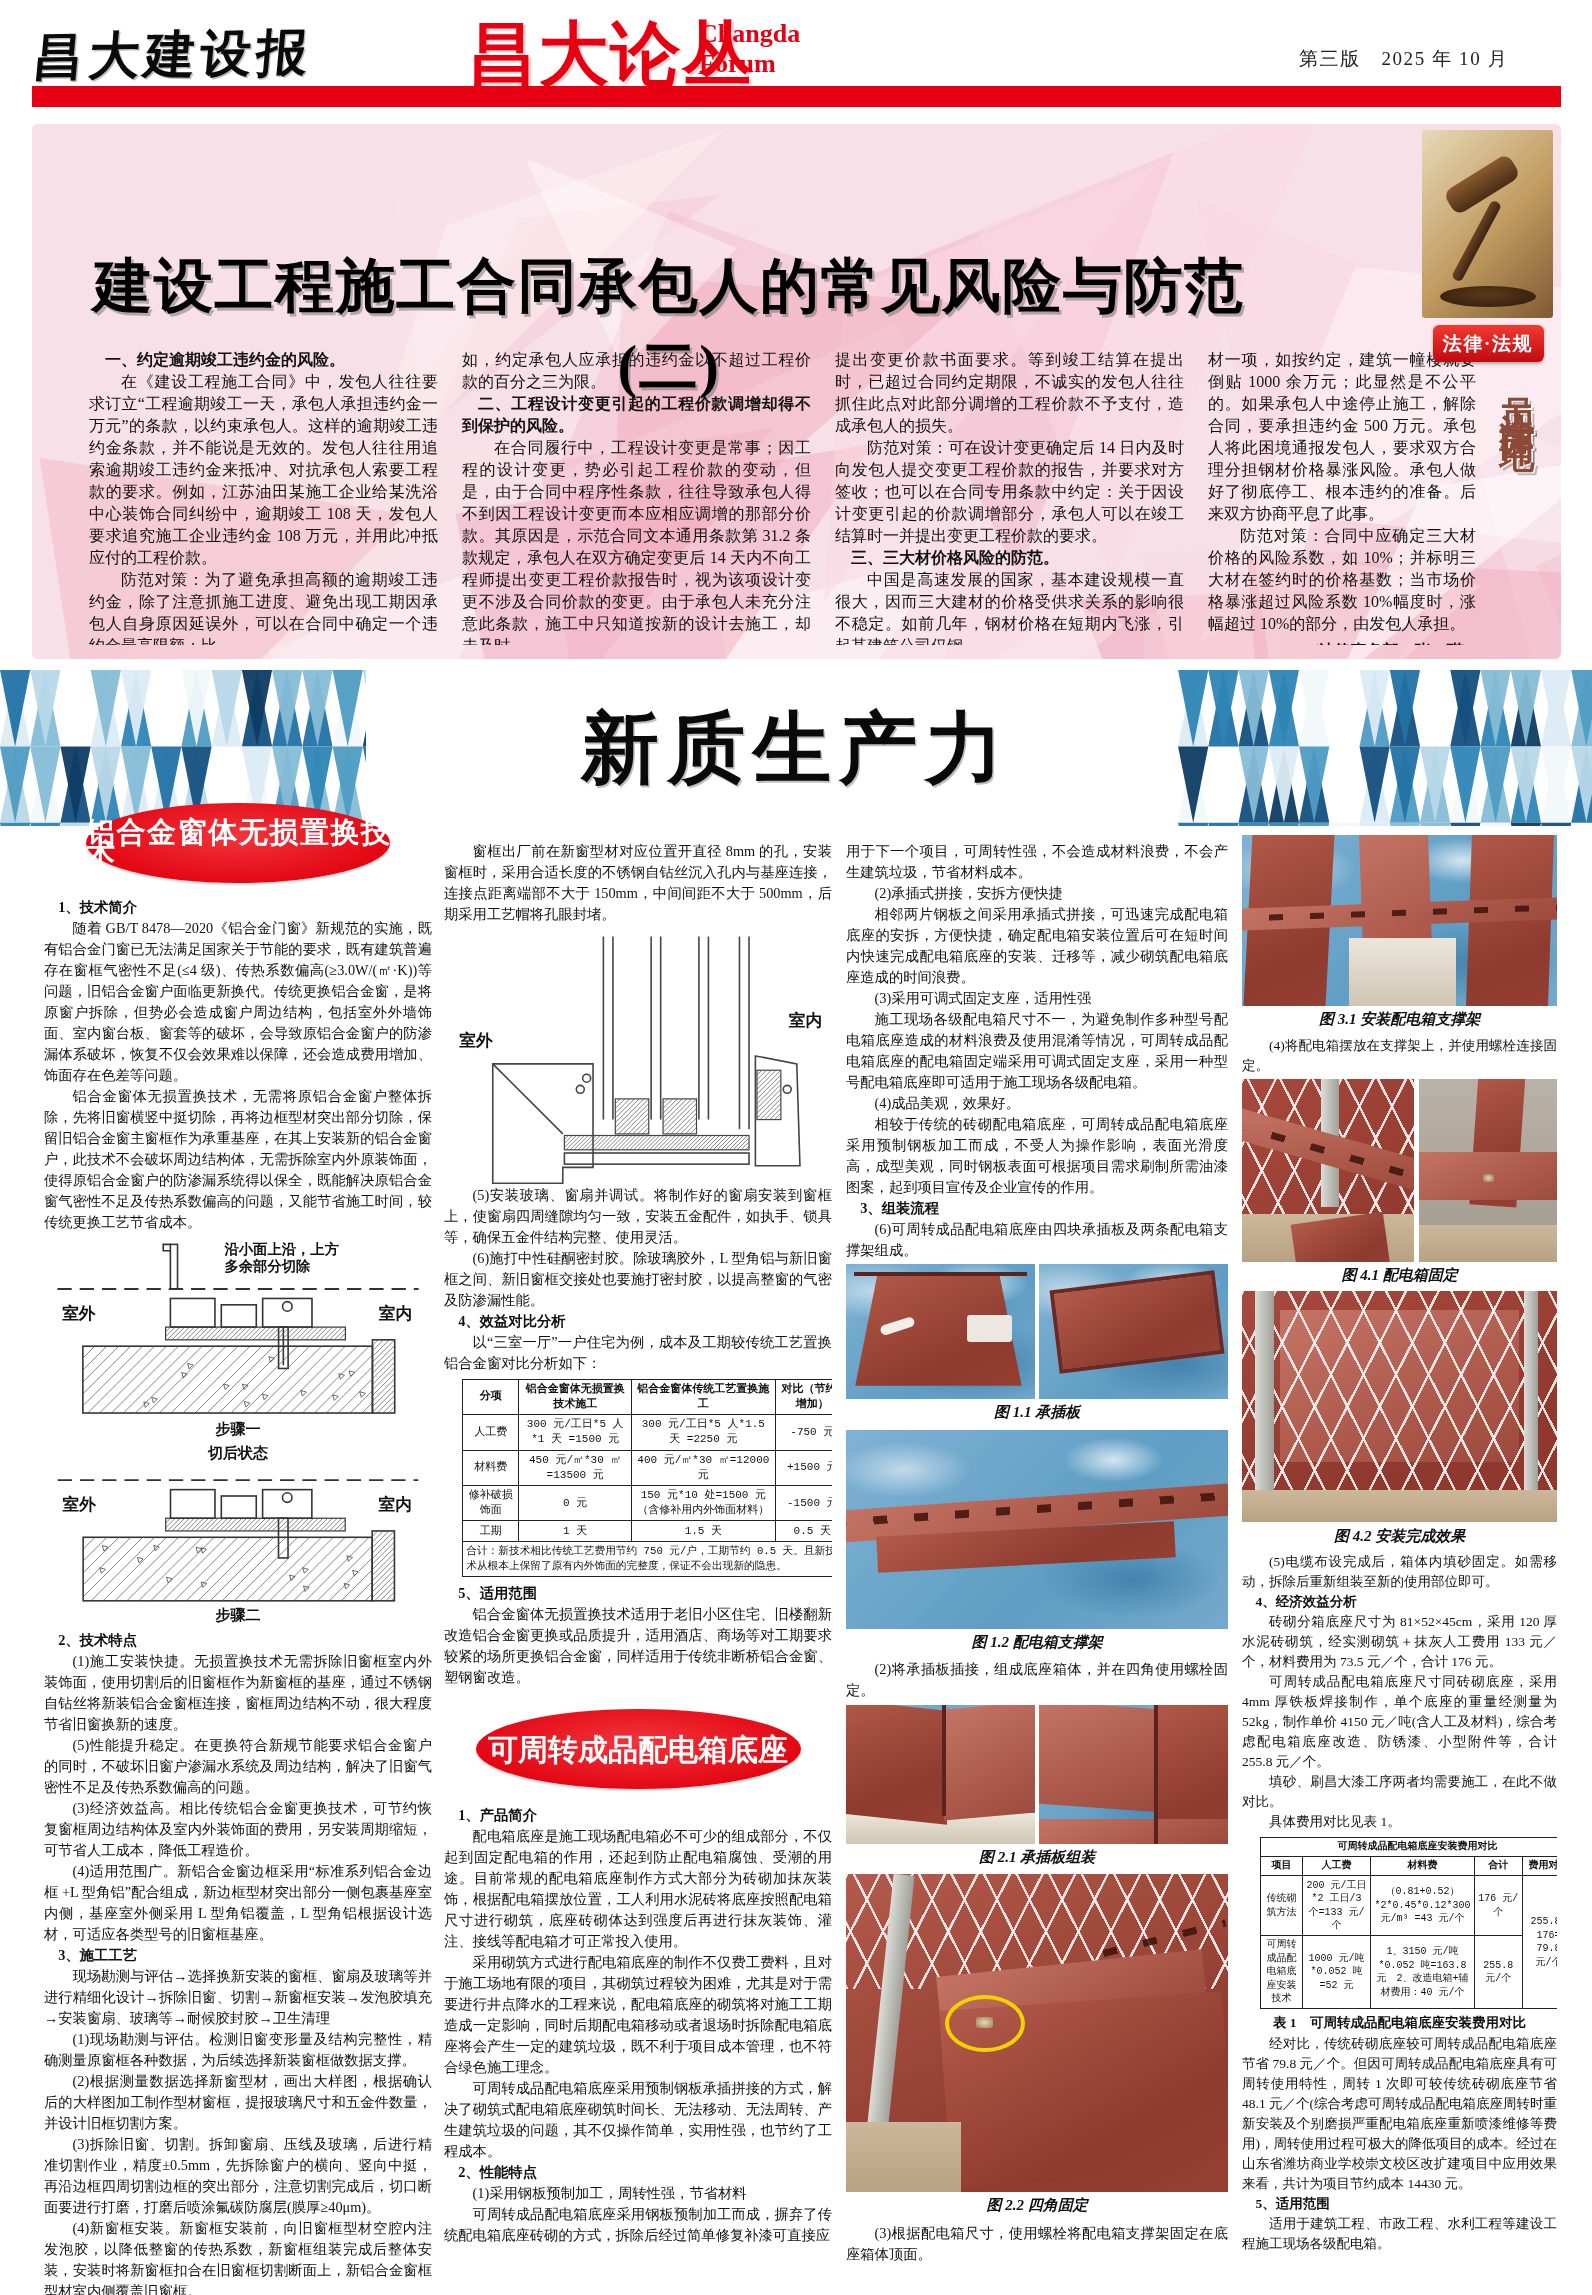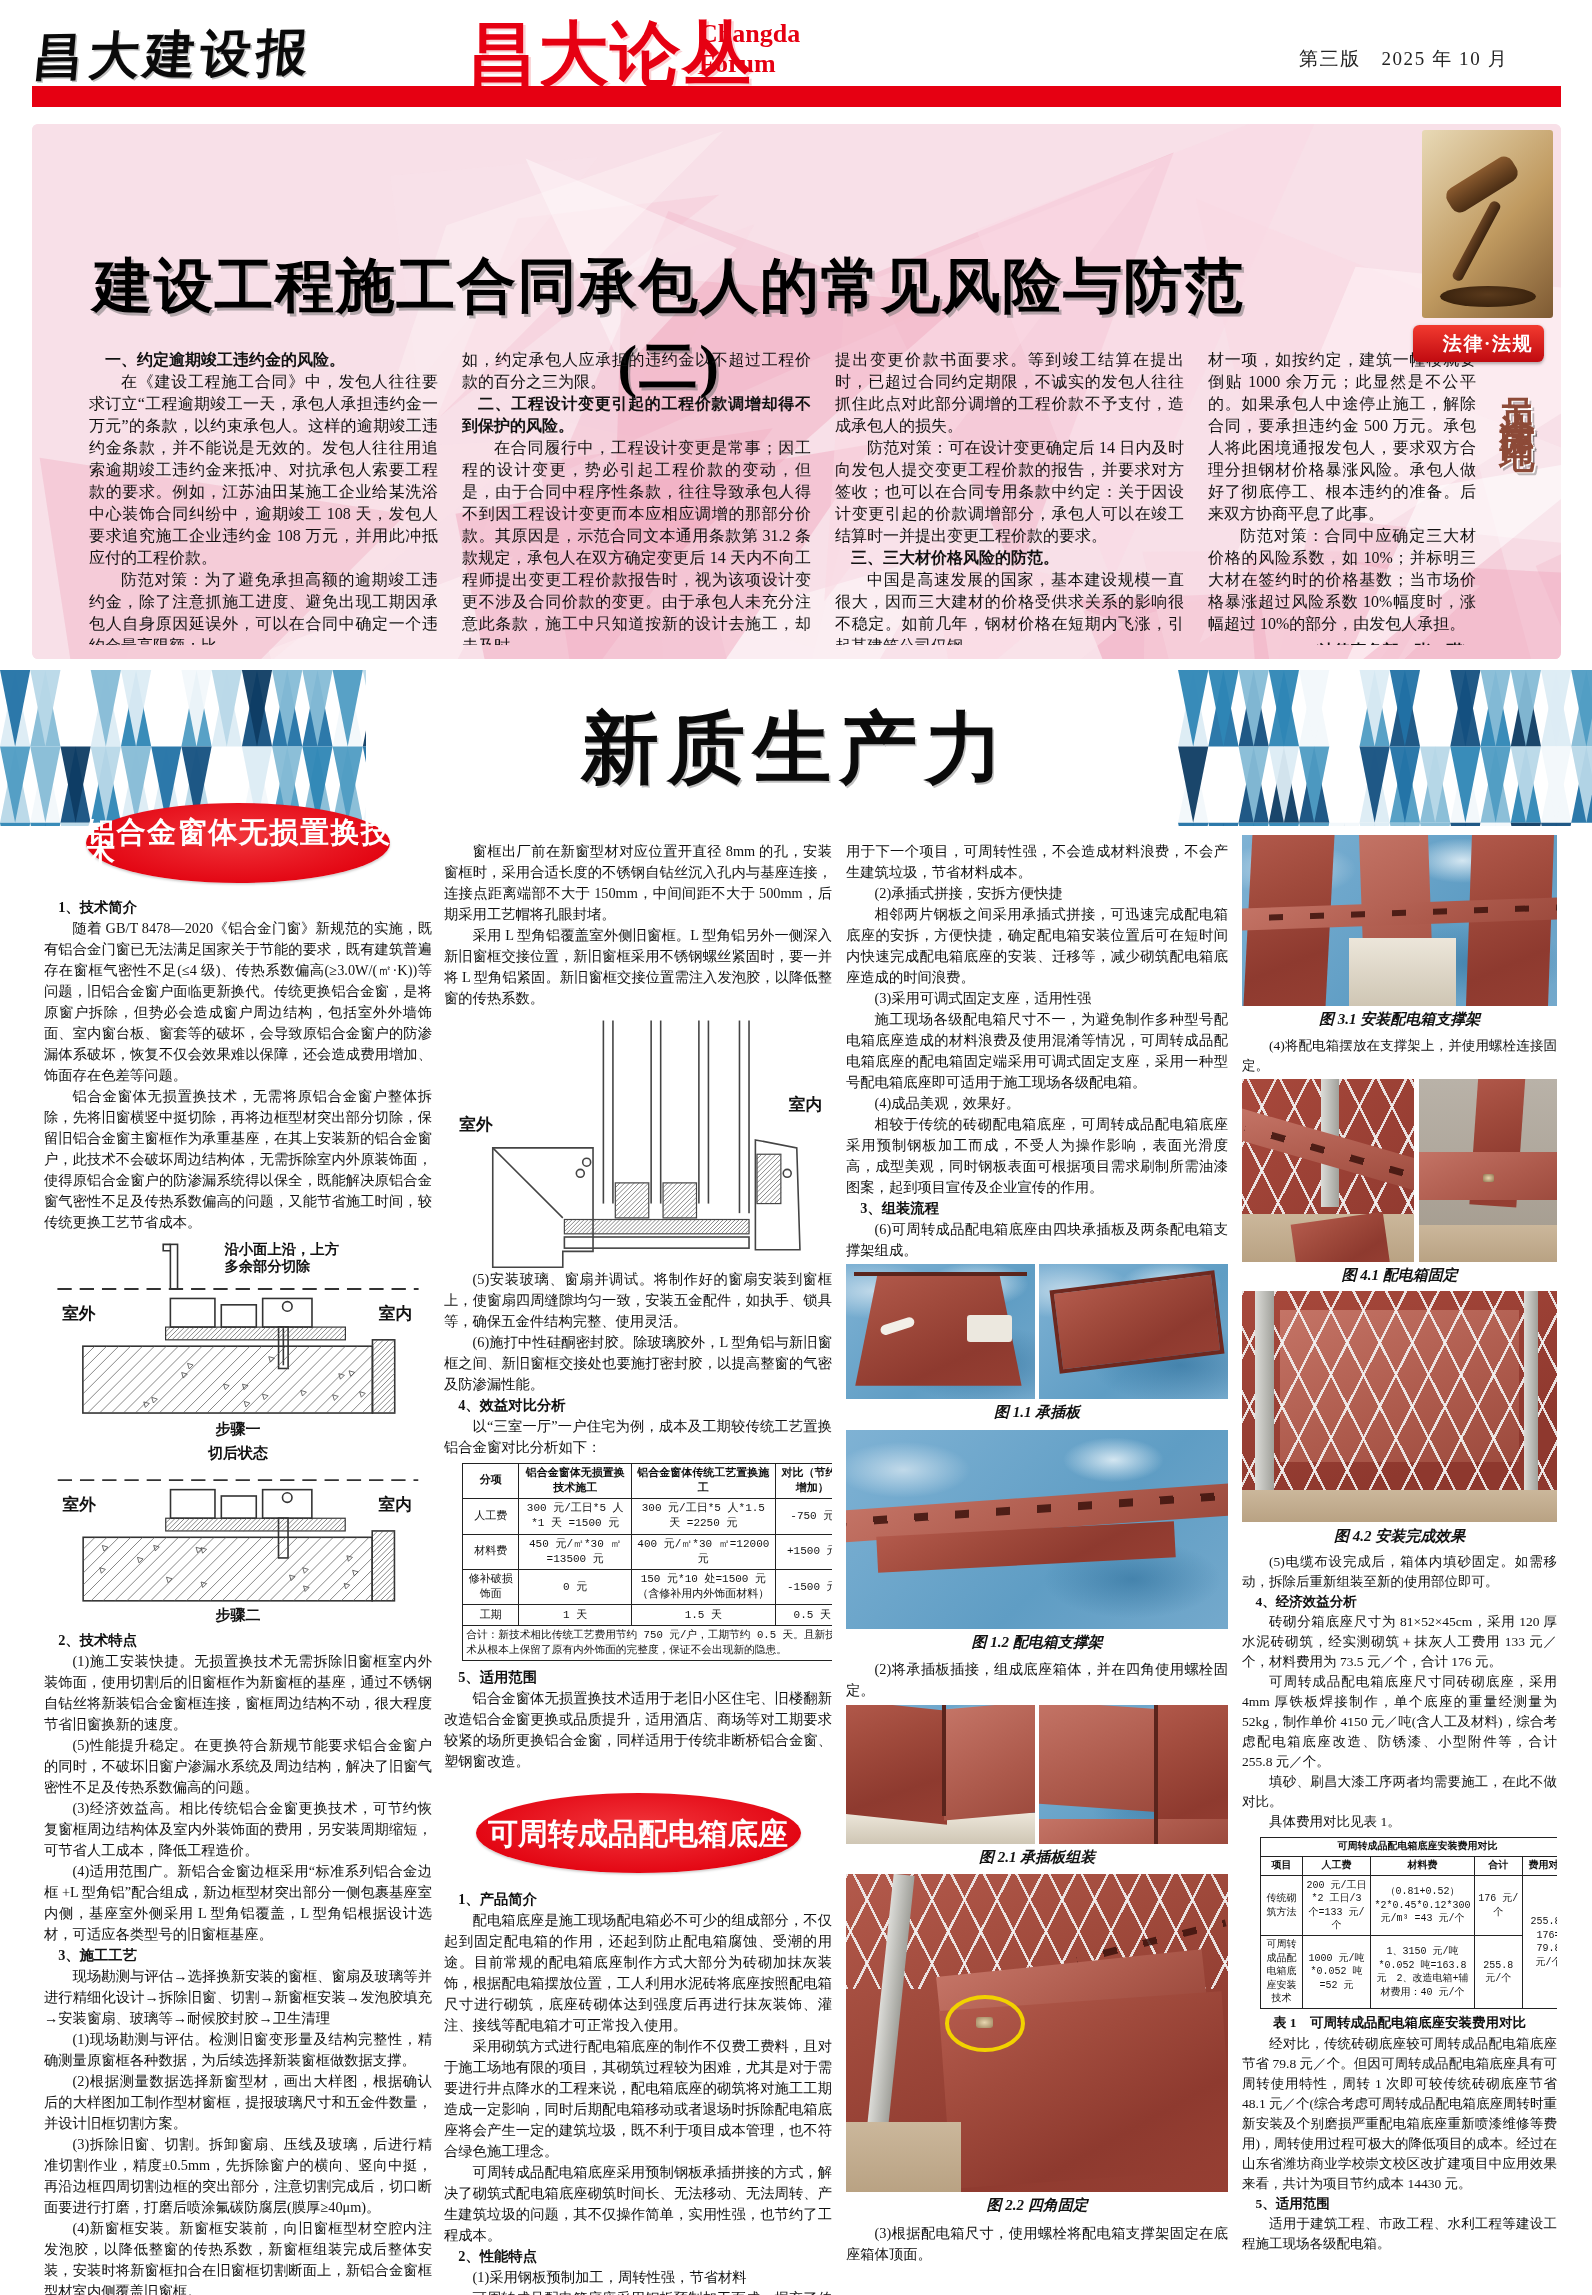--- a/index.html
+++ b/index.html
@@ -32,21 +32,21 @@
              background:linear-gradient(135deg,#e8d9b6,#c09a60 55%,#7e5a33);overflow:hidden;}
   .gavel-head{position:absolute;left:22px;top:41px;width:76px;height:27px;border-radius:9.6px;
               background:linear-gradient(180deg,#8a5a2e,#4a2d14);transform:rotate(-32deg);}
   .gavel-handle{position:absolute;left:49px;top:67px;width:11px;height:88px;border-radius:4.8px;
                 background:linear-gradient(90deg,#6b4423,#3c2410);transform:rotate(28deg);}
   .gavel-base{position:absolute;left:17.5px;bottom:11px;width:96px;height:21px;border-radius:50%;
               background:radial-gradient(ellipse at 50% 40%,#5a3a1c,#2e1a08);}
   .law-badge{position:absolute;right:17.5px;top:201px;width:111px;height:37px;z-index:3;border-radius:6.4px;
              background:linear-gradient(180deg,#f23a2f,#c00a10);color:#fff;font-size:19px;font-weight:bold;
              display:flex;align-items:center;justify-content:center;letter-spacing:1.6px;
-             box-shadow:0 1.6px 3.2px rgba(0,0,0,.3);padding-left:20px;}
+             box-shadow:0 1.6px 3.2px rgba(0,0,0,.3);}
   .law-vert{position:absolute;right:22px;top:245px;z-index:3;writing-mode:vertical-rl;
             font-size:35px;font-weight:900;color:#8d4a38;letter-spacing:8px;
             text-shadow:1.6px 1.6px 0 #fff,3.2px 3.2px 0 rgba(0,0,0,.25);}
   
   .banner{position:absolute;left:0;top:670px;width:1592px;height:156px;background:#fff;}
   .banner svg{position:absolute;top:0;}
   .b-title{position:absolute;left:0;top:27px;width:100%;text-align:center;font-size:78px;font-weight:900;
            letter-spacing:8px;color:#0a0a0a;text-shadow:1.6px 2.4px 0 rgba(0,0,0,.25);}
   
   .mcol{position:absolute;top:800px;height:1495px;overflow:hidden;font-size:14.3px;line-height:21px;
@@ -585,21 +585,20 @@
         <p class="para p">(2)根据测量数据选择新窗型材，画出大样图，根据确认后的大样图加工制作型材窗框，提报玻璃尺寸和五金件数量，并设计旧框切割方案。</p>
         <p class="para p">(3)拆除旧窗、切割。拆卸窗扇、压线及玻璃，后进行精准切割作业，精度±0.5mm，先拆除窗户的横向、竖向中挺，再沿边框四周切割边框的突出部分，注意切割完成后，切口断面要进行打磨，打磨后喷涂氟碳防腐层(膜厚≥40μm)。</p>
         <p class="para p">(4)新窗框安装。新窗框安装前，向旧窗框型材空腔内注发泡胶，以降低整窗的传热系数，新窗框组装完成后整体安装，安装时将新窗框扣合在旧窗框切割断面上，新铝合金窗框型材室内侧覆盖旧窗框。</p>
       </div>
   </div>
 
   <div class="mcol colB" style="padding-top:41px;">
     <div>
 
     <p class="para p">窗框出厂前在新窗型材对应位置开直径 8mm 的孔，安装窗框时，采用合适长度的不锈钢自钻丝沉入孔内与基座连接，连接点距离端部不大于 150mm，中间间距不大于 500mm，后期采用工艺帽将孔眼封堵。</p>
-        <p class="para p">采用 L 型角铝覆盖室外侧旧窗框。L 型角铝另外一侧深入新旧窗框交接位置，新旧窗框采用不锈钢螺丝紧固时，要一并将 L 型角铝紧固。新旧窗框交接位置需注入发泡胶，以降低整窗的传热系数。</p>
       </div>
 
     <svg class="diagramA" width="386" height="255" viewBox="0 0 485 320" style="font-size:18px">
       <g stroke="#444" stroke-width="2" fill="none">
         <line x1="199" y1="8" x2="199" y2="238"></line>
           <line x1="211" y1="8" x2="211" y2="238"></line>
         <line x1="259" y1="8" x2="259" y2="238"></line>
           <line x1="271" y1="8" x2="271" y2="238"></line>
         <line x1="319" y1="8" x2="319" y2="238"></line>
           <line x1="331" y1="8" x2="331" y2="238"></line>

